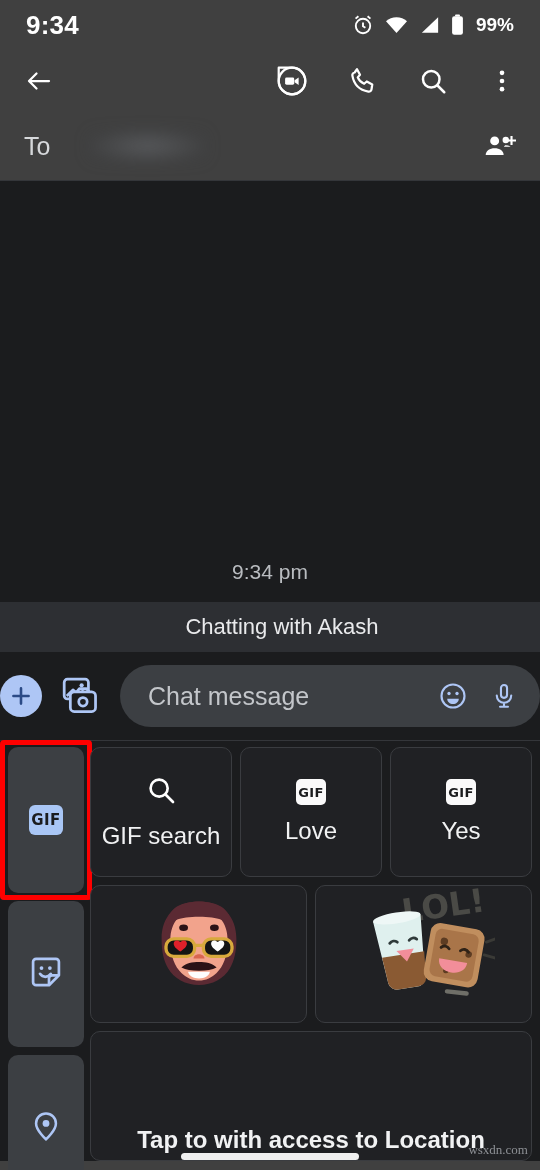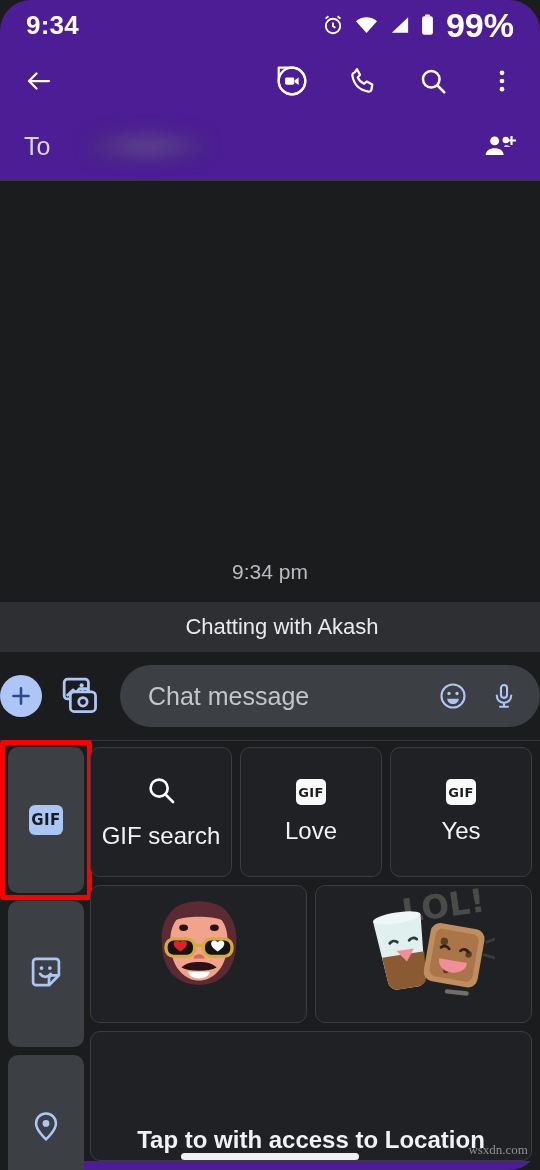--- a/index.html
+++ b/index.html
@@ -2,32 +2,32 @@
 <html><head>
 <meta charset="utf-8">
 <style>
   * { box-sizing: border-box; margin: 0; padding: 0; }
   html, body {
     width: 540px; height: 1170px;
     background: #1b1c1e;
     font-family: "Liberation Sans", sans-serif;
     overflow: hidden;
   }
-  .phone { position: relative; width: 540px; height: 1170px; background: #4c1d95; border-radius: 31px; }
+  .phone { position: relative; width: 540px; height: 1170px; background: #404040; }
 
   
   .statusbar {
     height: 50px; display: flex; align-items: center;
     justify-content: space-between; padding: 0 26px;
     color: #ffffff;
   }
   .status-time { font-size: 26px; font-weight: bold; letter-spacing: .2px; }
   .status-right { display: flex; align-items: center; gap: 9px; }
   .status-right svg { display: block; }
-  .status-batt { font-size: 34px; font-weight: bold; margin-left: 2px; }
+  .status-batt { font-size: 19px; font-weight: bold; margin-left: 2px; }
 
   
   .appbar {
     height: 62px; display: flex; align-items: center;
     padding: 0 24px; color: #fff;
   }
   .appbar .spacer { flex: 1; }
   .appbar-actions { display: flex; align-items: center; gap: 40px; }
   .iconbtn { display: flex; align-items: center; justify-content: center; }
   .iconbtn svg { display: block; }

